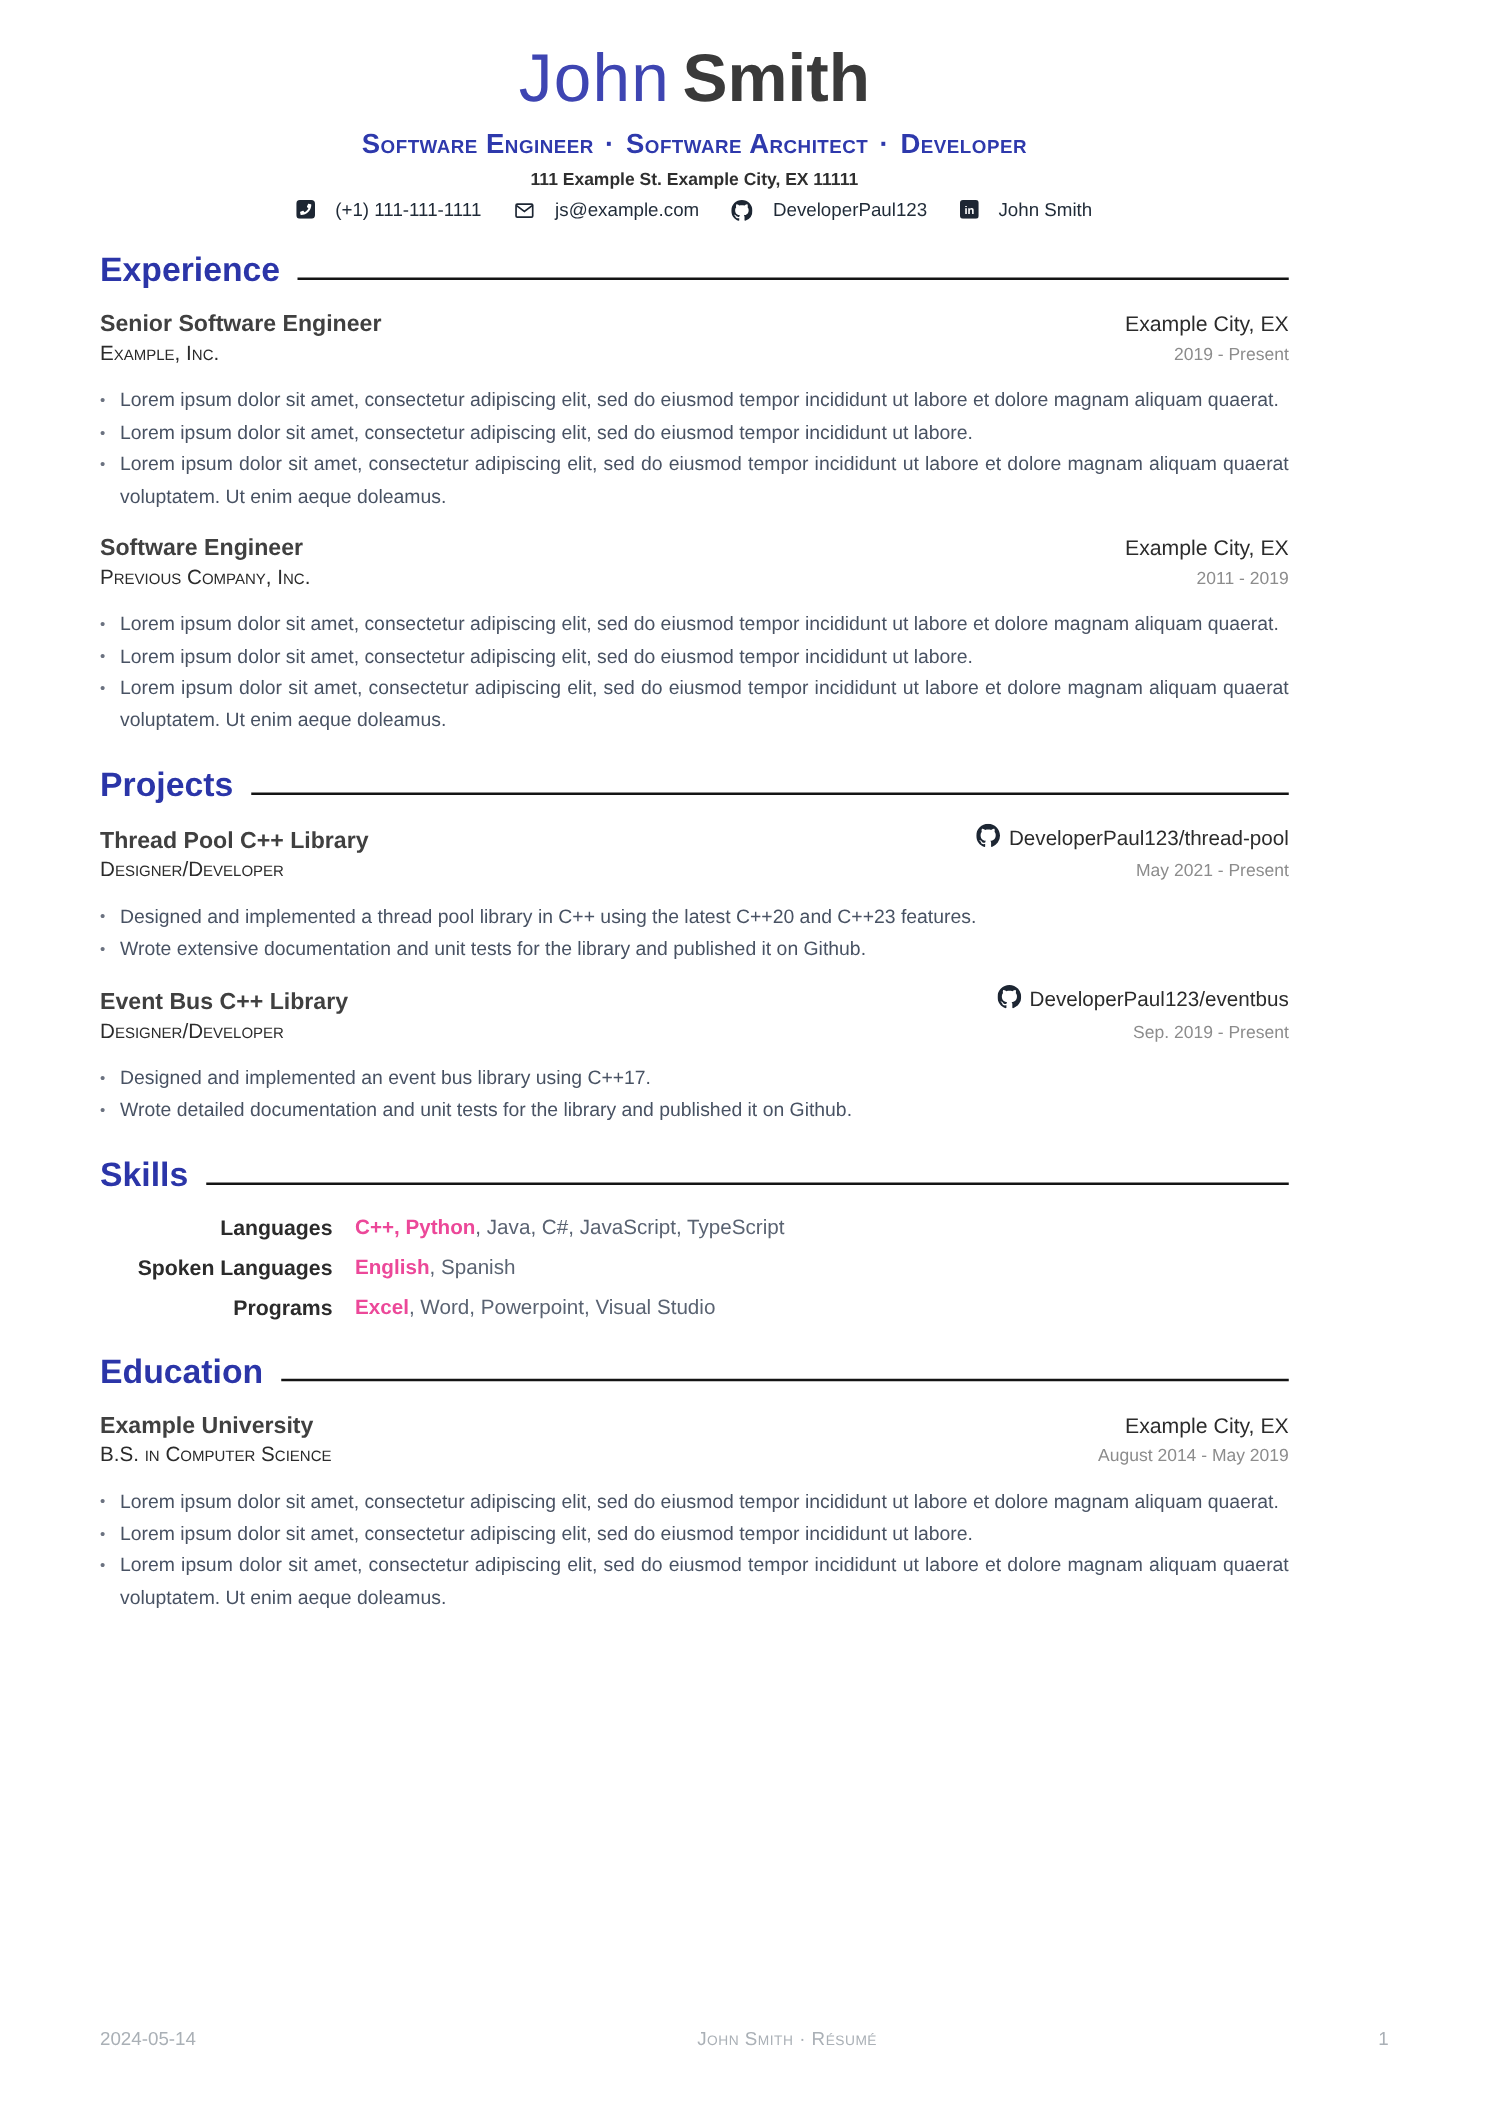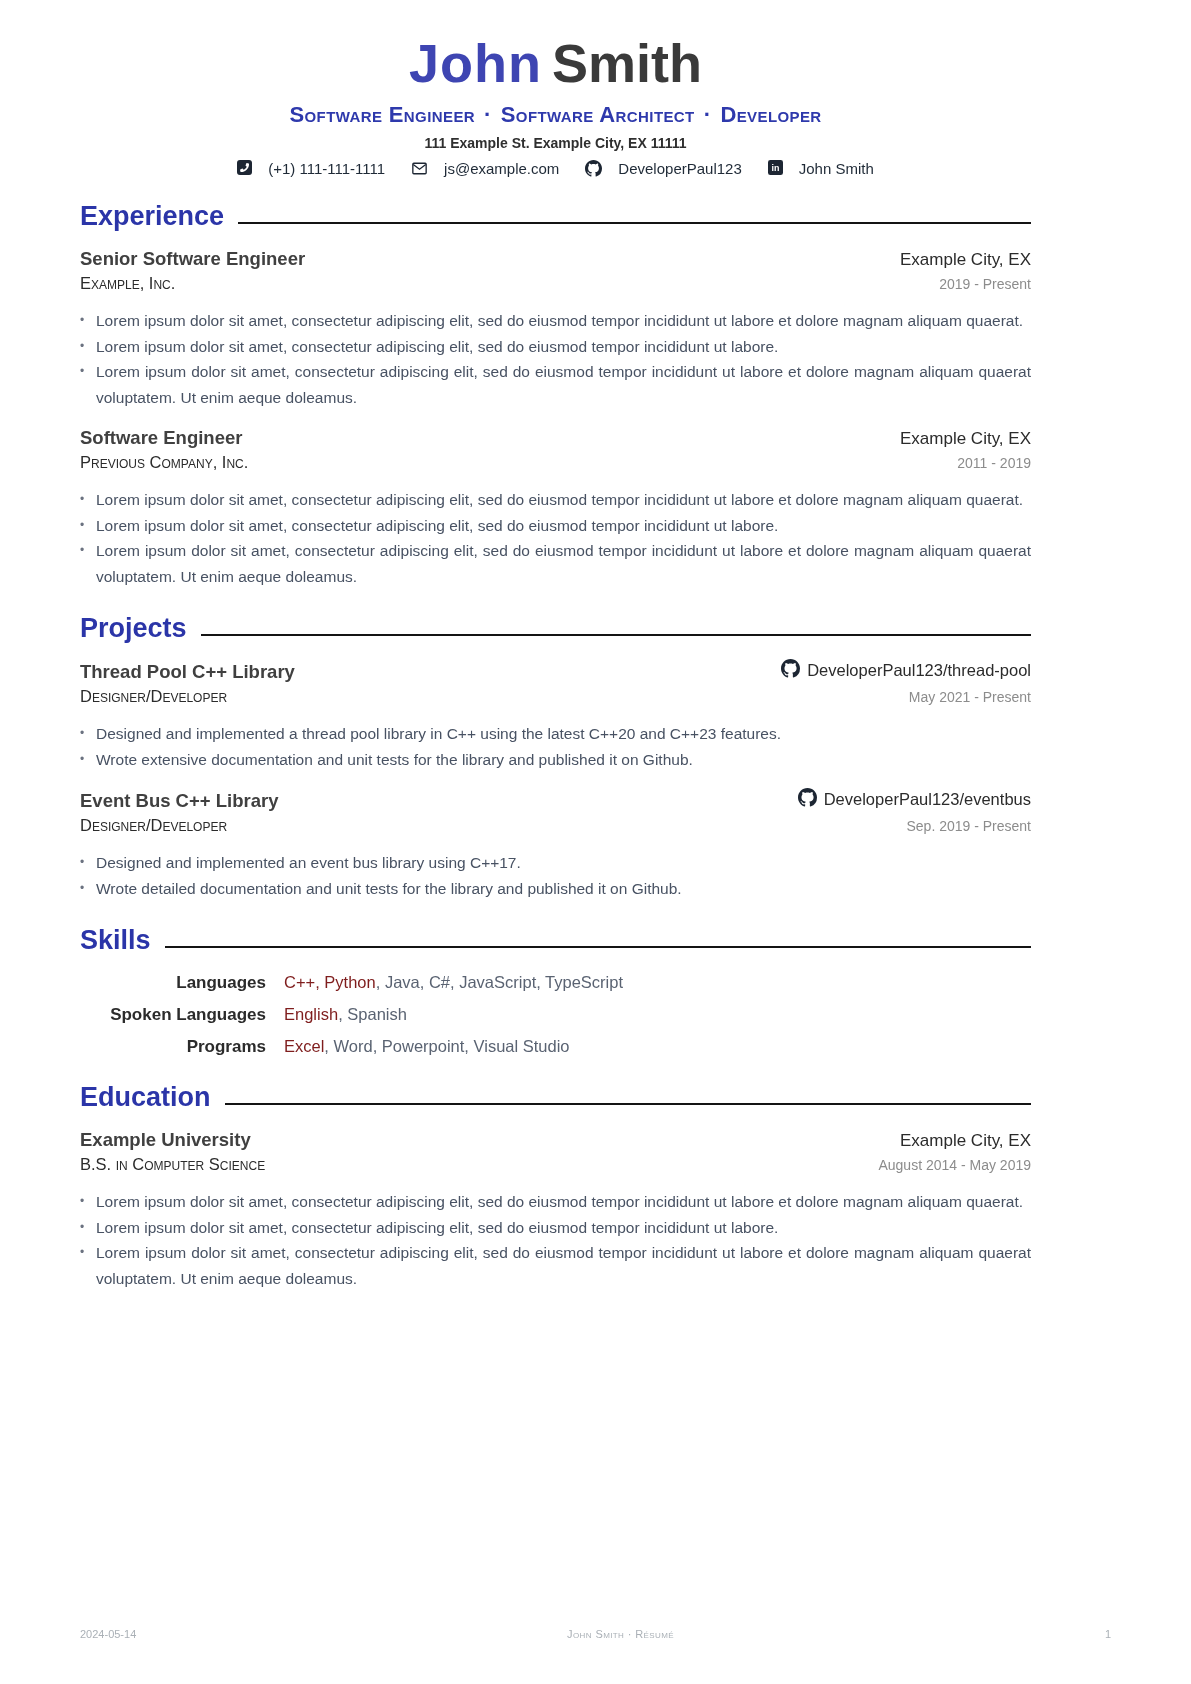--- a/index.html
+++ b/index.html
@@ -5,21 +5,21 @@
   html,body{margin:0;padding:0;background:#ffffff;}
   body{
     width:1191px;height:1684px;position:relative;
     font-family:"Liberation Sans","DejaVu Sans",sans-serif;
     color:#2b2b2b;-webkit-font-smoothing:antialiased;
   }
   .page{padding:34px 160px 0 80px;}
 
   
   .name{ text-align:center; font-size:54px; line-height:58px; }
-  .name .first{ font-weight:700; color:#3e45b2; letter-spacing:1px;}
+  .name .first{ font-weight:400; color:#3e45b2; letter-spacing:1px;}
   .name .last{ font-weight:700; color:#3a3a3a; margin-left:10px;}
   .taglines{
     text-align:center; margin-top:10px;
     color:#2e39ac; font-variant:small-caps; font-weight:600;
     font-size:22px; letter-spacing:.4px;
   }
   .taglines .sep{ margin:0 9px; font-weight:700;}
   .address{ text-align:center; margin-top:7px; font-weight:700; font-size:14px; color:#2f2f2f;}
   .contacts{
     display:flex; justify-content:center; align-items:center; gap:26px;
@@ -46,27 +46,27 @@
 
   .bullets{ margin-top:13px; }
   .bullet{ display:flex; font-size:15.5px; color:#485263; line-height:25.5px; }
   .bullet .dot{ flex:none; width:16px; color:#6b7280; font-size:12px; line-height:25.5px;}
   .bullet .txt{ flex:1; text-align:justify; hyphens:auto; }
 
   
   .skills{ margin-top:16px; display:grid; grid-template-columns:186px 1fr; column-gap:18px; row-gap:9px; }
   .skill-label{ text-align:right; font-weight:700; font-size:17px; color:#2b2b2b; line-height:23px;}
   .skill-value{ font-size:16.5px; color:#5a6372; line-height:23px;}
-  .skill-value .strong{ font-weight:400; color:#7f1d1d; }
+  .skill-value .strong{ font-weight:700; color:#ec4899; }
 
   
   .footer{
     position:absolute; left:80px; right:80px; bottom:44px;
     display:flex; justify-content:space-between; align-items:baseline;
-    color:#aab0b6; font-size:11px;text-align:right;
+    color:#aab0b6; font-size:15px;text-align:right;
   }
   .footer .center{ font-variant:small-caps; letter-spacing:.4px;}
 </style>
 </head>
 <body>
 
 <div class="page">
 
   <div class="name">
     <span class="first">John</span><span class="last">Smith</span>

